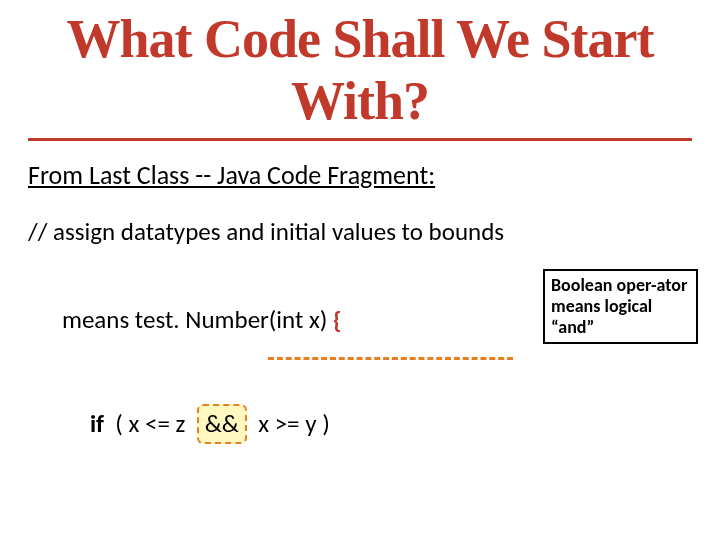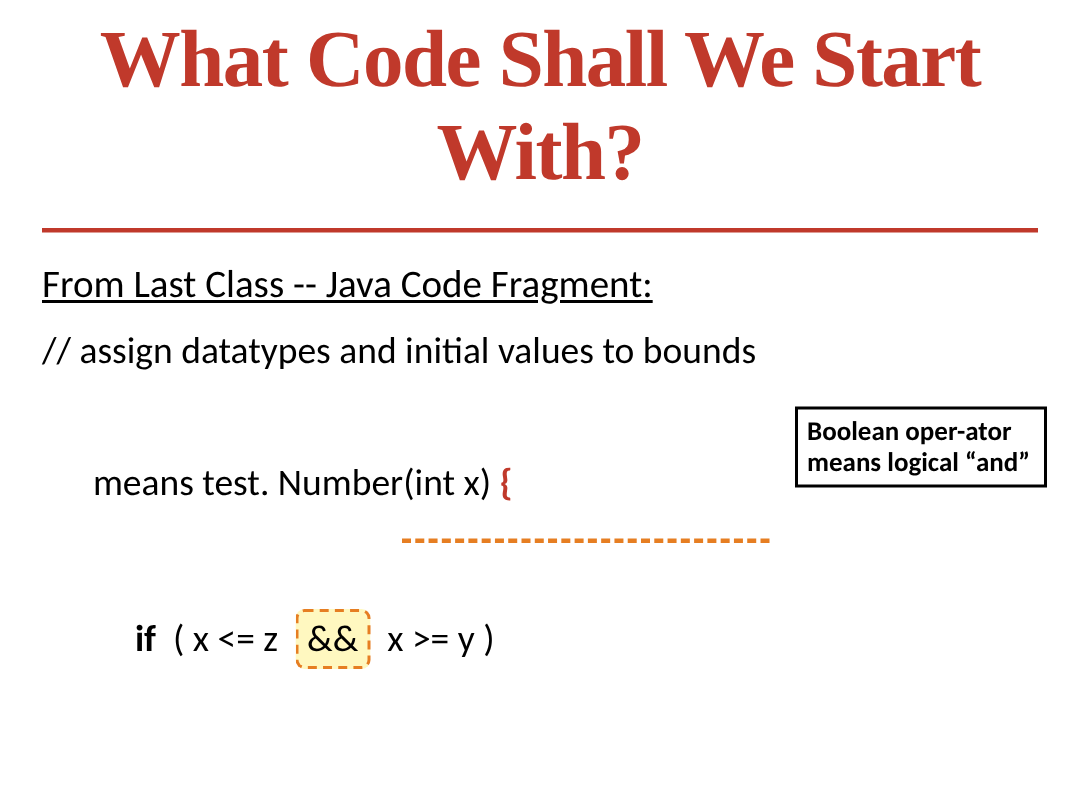--- a/index.html
+++ b/index.html
@@ -11,33 +11,33 @@
     padding: 0 28px;
     overflow: hidden;
   }
   .title {
     font-family: 'Brush Script MT', 'Segoe Script', cursive;
     font-size: 54px;
     font-weight: bold;
     color: #c0392b;
     text-align: center;
     padding-top: 8px;
-    padding-bottom: 20px;
+    padding-bottom: 6px;
     letter-spacing: -1px;
   }
   .hr {
     border: none;
     border-top: 3px solid #c0392b;
     margin-bottom: 18px;
   }
   .subtitle {
     font-size: 26px;
     text-decoration: underline;
     color: #000;
-    margin-bottom: 12px;
+    margin-bottom: 24px;
   }
   .code {
     font-size: 25px;
     color: #000;
     line-height: 1.35;
   }
   .comment {
     font-weight: normal;
   }
   .kw-int, .kw-if, .kw-else {
@@ -58,21 +58,21 @@
     display: inline-block;
     position: relative;
   }
   .block2 { margin-top: 20px; position: relative; }
   .line { white-space: pre; }
   .indent1 { padding-left: 28px; }
   .annot {
     position: absolute;
     right: -6px;
     top: 0px;
-    width: 168px;
+    width: 155px;
     border: 2px solid #000;
     background: #fff;
     font-size: 18px;
     font-weight: bold;
     padding: 4px 6px;
     line-height: 1.18;
   }
   .connector {
     position: absolute;
     border-top: 3px dashed #e67e22;

